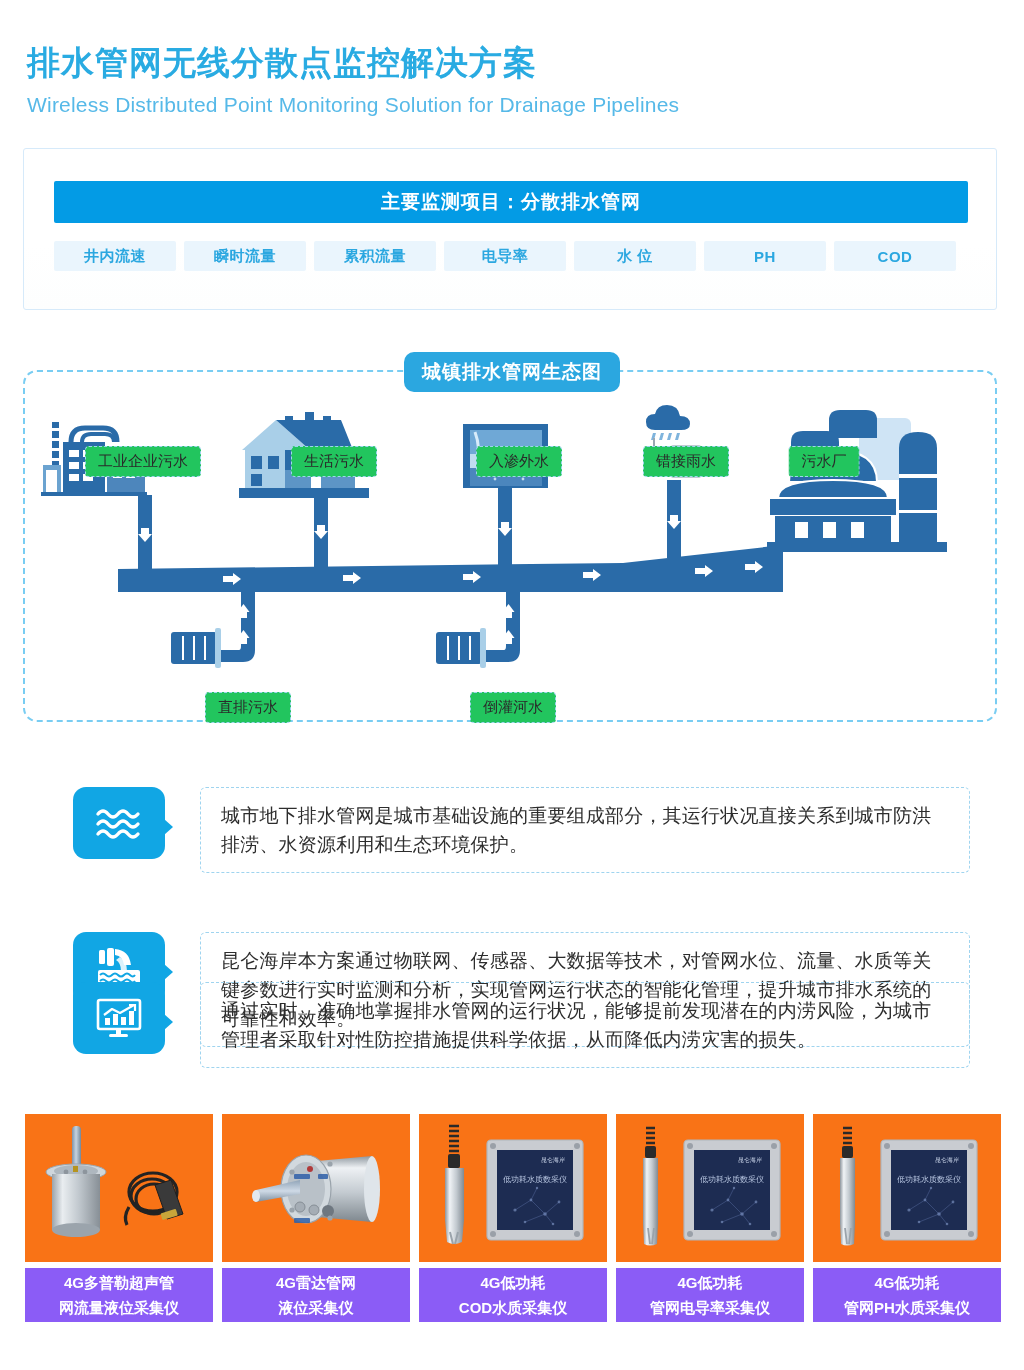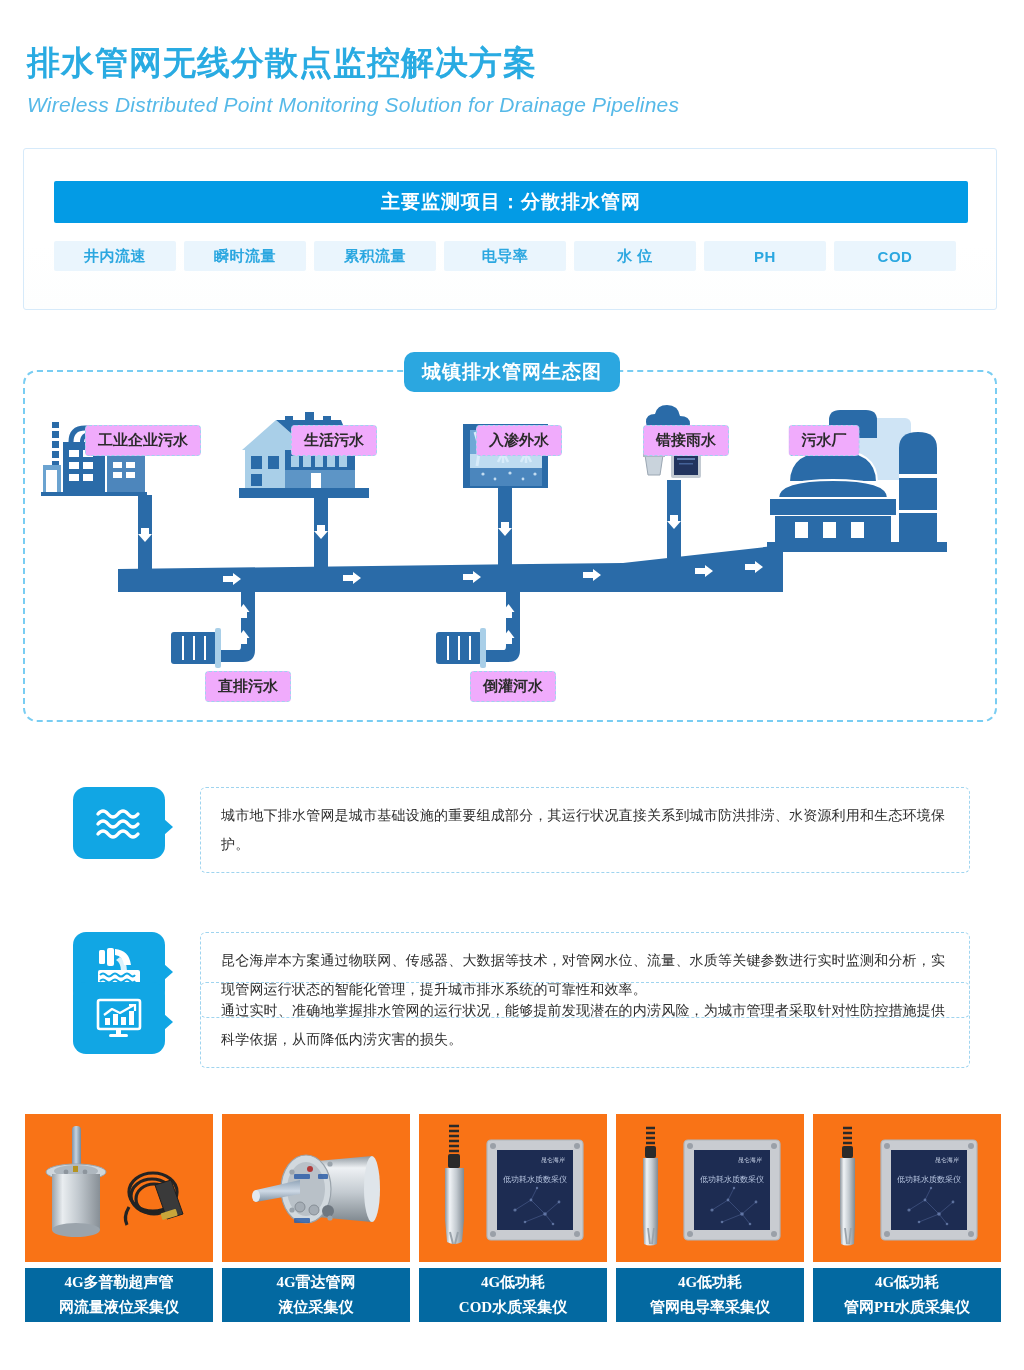--- a/index.html
+++ b/index.html
@@ -17,21 +17,20 @@
   
   .header{position:absolute;left:27px;top:42px;width:960px;}
   .title-cn{
     font-size:33px;font-weight:bold;color:#29abe2;
     letter-spacing:1px;line-height:42px;margin:0;
   }
   .title-en{
     font-size:21px;color:#56b9e8;font-weight:400;
     letter-spacing:.2px;line-height:30px;margin:6px 0 0 0;
     font-family:"Liberation Sans","DejaVu Sans",sans-serif;
-    font-style:italic;
   }
 
   
   .items-panel{
     position:absolute;left:23px;top:148px;width:974px;height:162px;
     border:1px solid #d6eafa;border-radius:3px;
     box-sizing:border-box;
     background:linear-gradient(to bottom,#ffffff 0%,#ffffff 60%,#fdfefe 100%);
   }
   .items-bar{
@@ -62,25 +61,26 @@
   .eco-title{
     position:absolute;left:50%;top:352px;transform:translateX(-50%);
     background:#2ba7e0;border-radius:10px;color:#fff;
     font-size:19px;font-weight:bold;letter-spacing:1px;
     padding:7px 18px;z-index:5;
   }
   .eco-canvas{position:absolute;left:23px;top:370px;width:974px;height:352px;}
 
   .eco-label{
     position:absolute;
-    border:1px dashed #9fd4ef;border-radius:4px;background:#f0abfc;
-    color:#2a2a2a;font-size:15px;font-weight:bold;
+    border:1px dashed #9fd4ef;border-radius:4px;background:#22c55e;
+    color:#2a2a2a;font-size:15px;font-weight:normal;
     padding:5px 12px;white-space:nowrap;
     transform:translateX(-50%);
     z-index:4;
+    margin-top:21px;
   }
 
   
   .feature{position:absolute;left:0;width:1024px;height:88px;}
   .feat-icon{
     position:absolute;left:73px;top:0;width:92px;height:72px;
     background:#11a6e4;border-radius:13px;
   }
   .feat-icon:after{
     content:"";position:absolute;right:-8px;top:32px;
@@ -89,38 +89,38 @@
     border-bottom:8px solid transparent;
     border-left:9px solid #11a6e4;
   }
   .feat-icon svg{position:absolute;left:50%;top:50%;transform:translate(-50%,-50%);}
   .feat-box{
     position:absolute;left:200px;top:0;width:770px;min-height:72px;
     border:1px dashed #9fd4ef;border-radius:6px;box-sizing:border-box;
     padding:13px 20px;
   }
   .feat-text{
-    font-size:14px;line-height:29px;color:#2d2d2d;letter-spacing:.2px;
+    font-size:19px;line-height:29px;color:#2d2d2d;letter-spacing:.2px;
     margin:0;
   }
 
   
   .products{
     position:absolute;left:25px;top:1114px;width:974px;
     display:flex;gap:9px;
   }
   .product{width:188px;}
   .prod-img{
     width:188px;height:148px;background:#f97316;
     position:relative;overflow:hidden;
   }
   .prod-label{
-    margin-top:6px;width:188px;height:54px;background:#0369a1;
+    margin-top:6px;width:188px;height:54px;background:#8b5cf6;
     display:flex;flex-direction:column;align-items:center;justify-content:center;
-    color:#fff;font-size:15px;font-weight:bold;line-height:25px;text-align:center;font-family:Liberation Serif, serif;
+    color:#fff;font-size:15px;font-weight:bold;line-height:25px;text-align:center;
   }
   .prod-label span{display:block;}
 </style>
 </head>
 <body>
 
 <div class="page">
 
   <div class="header">
     <h1 class="title-cn">排水管网无线分散点监控解决方案</h1>

